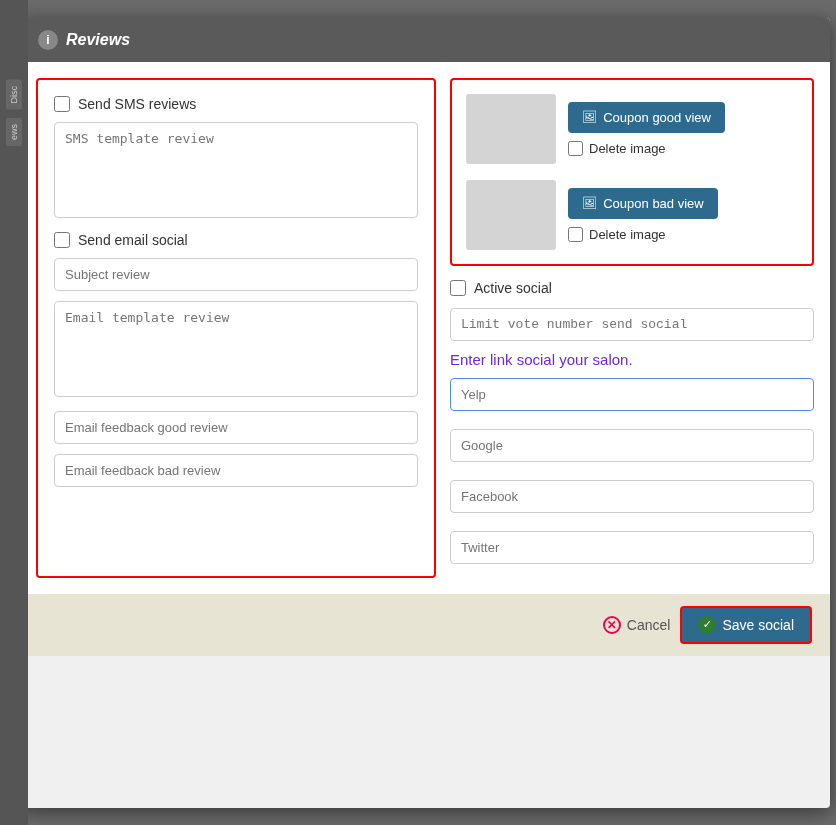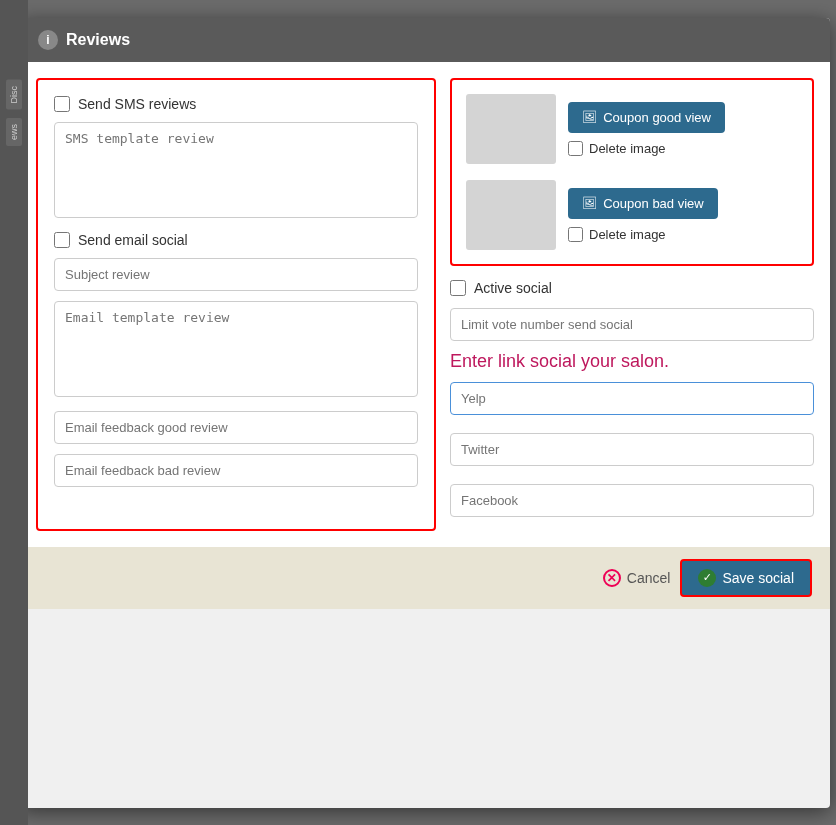--- a/index.html
+++ b/index.html
@@ -68,20 +68,21 @@
       justify-content: center;
       color: white;
       font-weight: bold;
       font-size: 12px;
     }
 
     .modal-header-title {
       color: white;
       font-size: 16px;
       font-weight: bold;
+      font-style: italic;
     }
 
     .modal-body {
       display: flex;
       padding: 16px;
       gap: 14px;
       background: white;
     }
 
     .left-panel {
@@ -207,22 +208,22 @@
       width: 16px;
       height: 16px;
     }
 
     .social-label {
       font-size: 14px;
       color: #333;
     }
 
     .enter-link-text {
-      font-size: 18px;
-      color: #be185d;
+      font-size: 15px;
+      color: #6d28d9;
       margin-bottom: 2px;
     }
 
     .modal-footer {
       background: #e8e4d4;
       padding: 12px 18px;
       display: flex;
       justify-content: flex-end;
       align-items: center;
       gap: 10px;
@@ -360,30 +361,31 @@
         </div>
       </div>
 
       <div class="right-bottom">
 
         <div class="active-social-row">
           <input type="checkbox" style="">
           <span class="social-label">Active social</span>
         </div>
 
-        <input type="text" class="text-input" style="margin-bottom: 2px;" placeholder="Limit vote number send social">
+        <input type="text" class="text-input" style="margin-bottom: 2px; font-family: Liberation Mono, monospace;" placeholder="Limit vote number send social">
 
         <p class="enter-link-text">Enter link social your salon.</p>
 
         <input type="text" class="text-input" style="border-color: rgb(74, 144, 217);" placeholder="Yelp">
 
+        <input type="text" class="text-input" placeholder="Google" style="">
+
+        <input type="text" class="text-input" placeholder="Facebook" style="">
 
         <input type="text" class="text-input" placeholder="Twitter" style="">
-
-        <input type="text" class="text-input" placeholder="Facebook" style="">
 
       </div>
 
     </div>
 
   </div>
 
   <div class="modal-footer">
     <button class="cancel-btn">
       <span class="icon-circle-x">✕</span>

